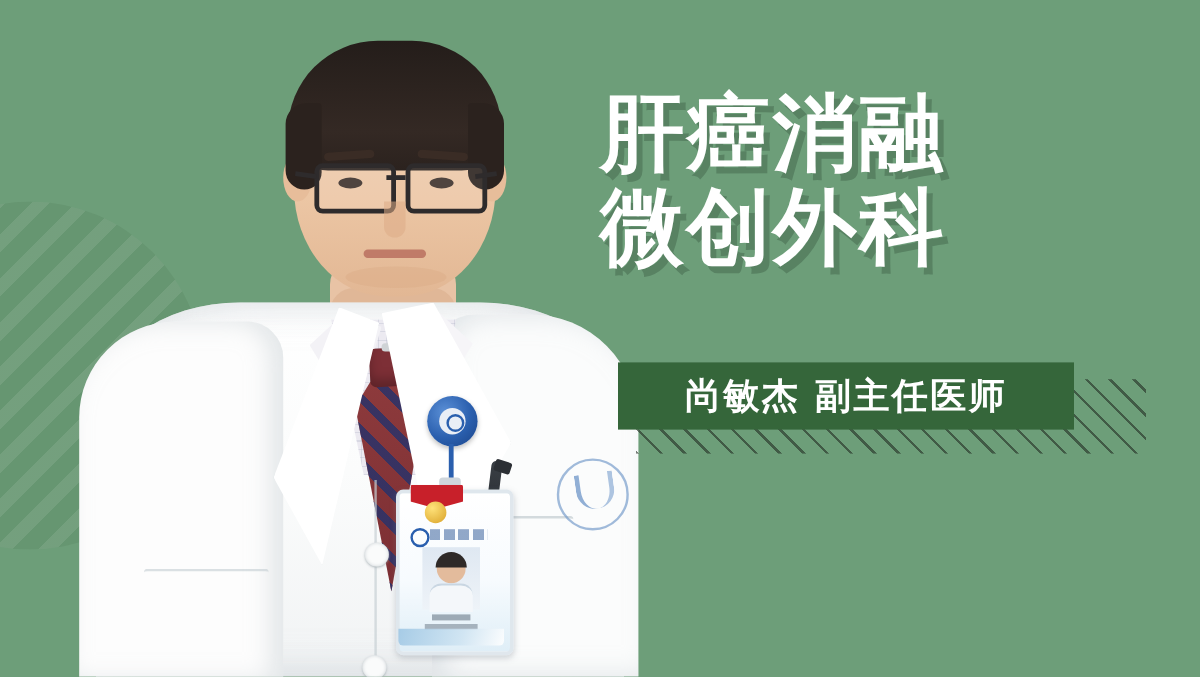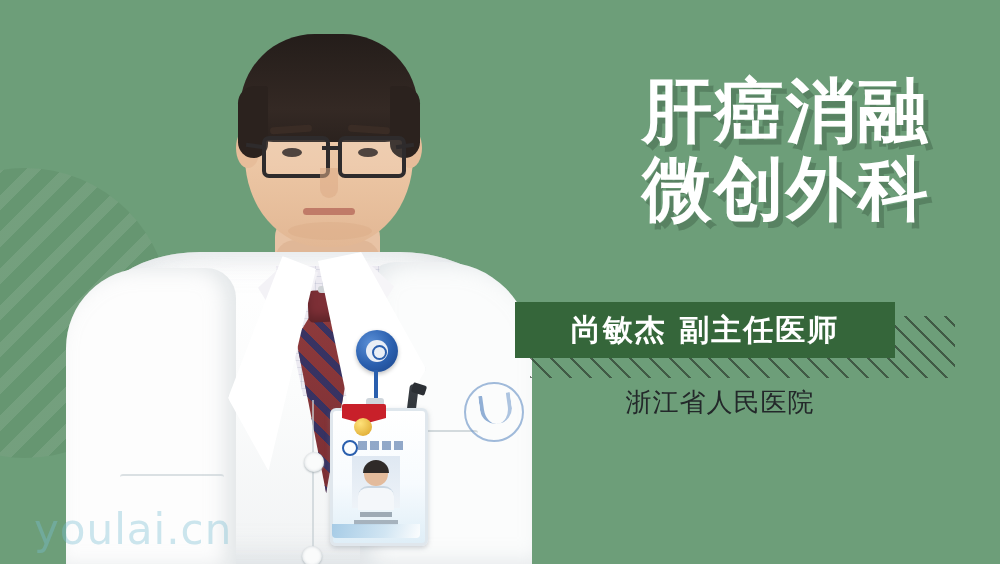--- a/index.html
+++ b/index.html
@@ -127,21 +127,21 @@
   .glasses-temple-r{position:absolute;left:336px;top:144px;width:18px;height:4px;background:#2e2b2c;transform:rotate(-8deg);}
   .eye-l{position:absolute;left:222px;top:148px;width:20px;height:9px;border-radius:50%;background:#3b2f2a;}
   .eye-r{position:absolute;left:298px;top:148px;width:20px;height:9px;border-radius:50%;background:#3b2f2a;}
   .nose{position:absolute;left:260px;top:168px;width:18px;height:30px;border-radius:0 0 10px 10px;background:#dcab87;opacity:.55;}
   .mouth{position:absolute;left:243px;top:208px;width:52px;height:7px;border-radius:6px;background:#b9705f;opacity:.85;}
   .chin-shadow{position:absolute;left:228px;top:222px;width:84px;height:18px;border-radius:50%;background:#d9a985;opacity:.4;}
 
   
   .title{
     position:absolute;left:500px;top:72px;width:430px;
-    text-align:right;color:#ffffff;font-weight:bold;font-size:70px;line-height:1.12;
+    text-align:left;color:#ffffff;font-weight:bold;font-size:70px;line-height:1.12;
     letter-spacing:2px;
     text-shadow:5px 6px 0 rgba(62,96,70,.45);
     font-family:"DejaVu Sans","Liberation Sans",sans-serif;
   }
   .title-line{display:block;}
 
   .name-band-wrap{position:absolute;left:500px;top:302px;width:440px;height:74px;text-decoration:underline;}
   .hatch{
     position:absolute;left:30px;top:14px;width:425px;height:62px;
     background:repeating-linear-gradient(45deg,
@@ -248,17 +248,15 @@
   </div>
 
   <div class="name-band-wrap">
     <div class="hatch"></div>
     <div class="name-band">
       <span class="name-text">尚敏杰  副主任医师</span>
     </div>
   </div>
 
   <div class="affil">
-    <span>浙江省人民医院</span>
-  </div>
-
-  <div class="watermark">youlai.cn</div>
+  </div>
+
 </div>
 
 </body></html>

